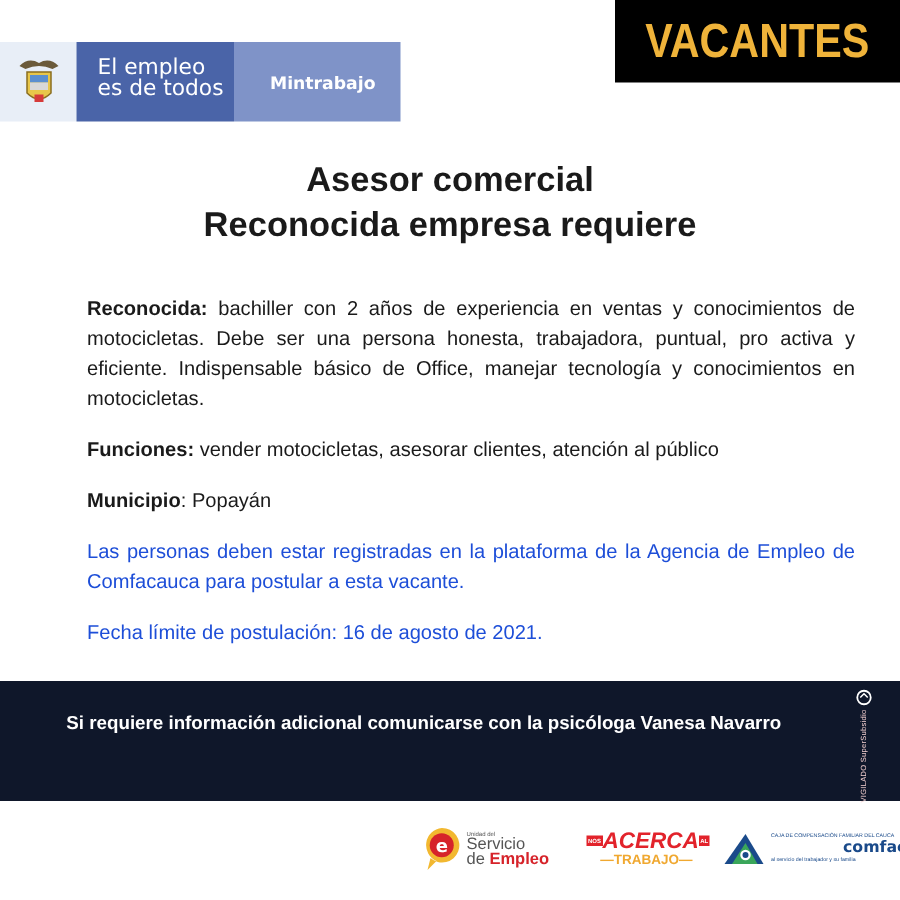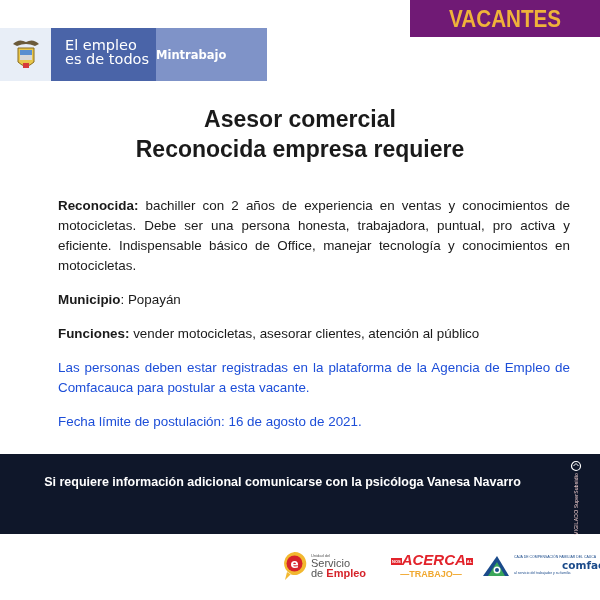--- a/index.html
+++ b/index.html
@@ -2,23 +2,23 @@
 <html><head>
 <meta charset="utf-8">
 <style>
   * { box-sizing: border-box; margin: 0; padding: 0; }
   html, body { width: 600px; height: 600px; background: #ffffff; overflow: hidden; }
   body { position: relative; font-family: "Liberation Sans", "DejaVu Sans", sans-serif; color: #1a1a1a; }
 
   .gov-bar { position: absolute; left: 0; top: 28px; height: 53px; display: flex; }
   .gov-crest { width: 51px; height: 53px; background: #e8eef7; display: flex; align-items: center; justify-content: center; }
   .gov-slogan { width: 105px; height: 53px; background: #4a64a8; color: #fff; font-size: 14.5px; line-height: 14px; padding: 10px 0 0 14px; font-family: "DejaVu Sans", sans-serif; }
-  .gov-ministry { width: 111px; height: 53px; background: #7f93c8; color: #fff; font-size: 11.5px; font-weight: bold; display: flex; align-items: center; font-family: "DejaVu Sans", sans-serif; }
+  .gov-ministry { width: 111px; height: 53px; background: #7f93c8; color: #fff; font-size: 11.5px; font-weight: bold; display: flex; align-items: center; padding-left: 24px; font-family: "DejaVu Sans", sans-serif; }
 
-  .vacantes-banner { position: absolute; right: 0; top: 0; width: 190px; height: 37px; background: #701a75; color: #efb33a; font-weight: bold; font-size: 24px; display: flex; align-items: center; justify-content: center; letter-spacing: 0px; font-family: "Liberation Sans Narrow", "Liberation Sans", sans-serif; transform-origin: center; }
+  .vacantes-banner { position: absolute; right: 0; top: 0; width: 190px; height: 55px; background: #000000; color: #efb33a; font-weight: bold; font-size: 32px; display: flex; align-items: center; justify-content: center; letter-spacing: 0px; font-family: "Liberation Sans Narrow", "Liberation Sans", sans-serif; transform-origin: center; }
   .vacantes-banner span { display: inline-block; transform: scaleX(0.86); }
 
   .title { position: absolute; left: 0; width: 600px; top: 104px; text-align: center; font-weight: bold; font-size: 23px; line-height: 30px; color: #1a1a1a; }
 
   .content { position: absolute; left: 58px; width: 512px; top: 196px; font-size: 13.4px; line-height: 20px; text-align: justify; color: #1a1a1a; }
   .content p { margin-bottom: 14px; }
   .content b { font-weight: bold; }
   .content .alert { color: #1d4ed8; font-weight: normal; }
 
   .footer-band { position: absolute; left: 0; top: 454px; width: 600px; height: 80px; background: #0f172a; color: #fff; }
@@ -70,22 +70,22 @@
   <span>VACANTES</span>
 </div>
 
 <div class="title">
   <div>Asesor comercial</div>
   <div>Reconocida empresa requiere</div>
 </div>
 
 <div class="content">
   <p><b>Reconocida:</b><span> bachiller con 2 años de experiencia en ventas y conocimientos de motocicletas. Debe ser una persona honesta, trabajadora, puntual, pro activa y eficiente. Indispensable básico de Office, manejar tecnología y conocimientos en motocicletas.</span></p>
+  <p><b>Funciones:</b><span> vender motocicletas, asesorar clientes, atención al público</span></p>
   <p><b>Municipio</b><span>: Popayán</span></p>
-  <p><b>Funciones:</b><span> vender motocicletas, asesorar clientes, atención al público</span></p>
   <p class="alert">Las personas deben estar registradas en la plataforma de la Agencia de Empleo de Comfacauca para postular a esta vacante.</p>
   <p class="alert">Fecha límite de postulación: 16 de agosto de 2021.</p>
 </div>
 
 <div class="footer-band">
   <div class="line line1">Si requiere información adicional comunicarse con la psicóloga Vanesa Navarro</div>
   <div class="vigilado">
     <svg width="12" height="12" viewBox="0 0 12 12">
       <circle cx="6" cy="6" r="4.5" fill="none" stroke="#fff" stroke-width="1.2"></circle>
       <path d="M3.5 6 L6 3.5 L8.5 6" fill="none" stroke="#fff" stroke-width="1"></path>

